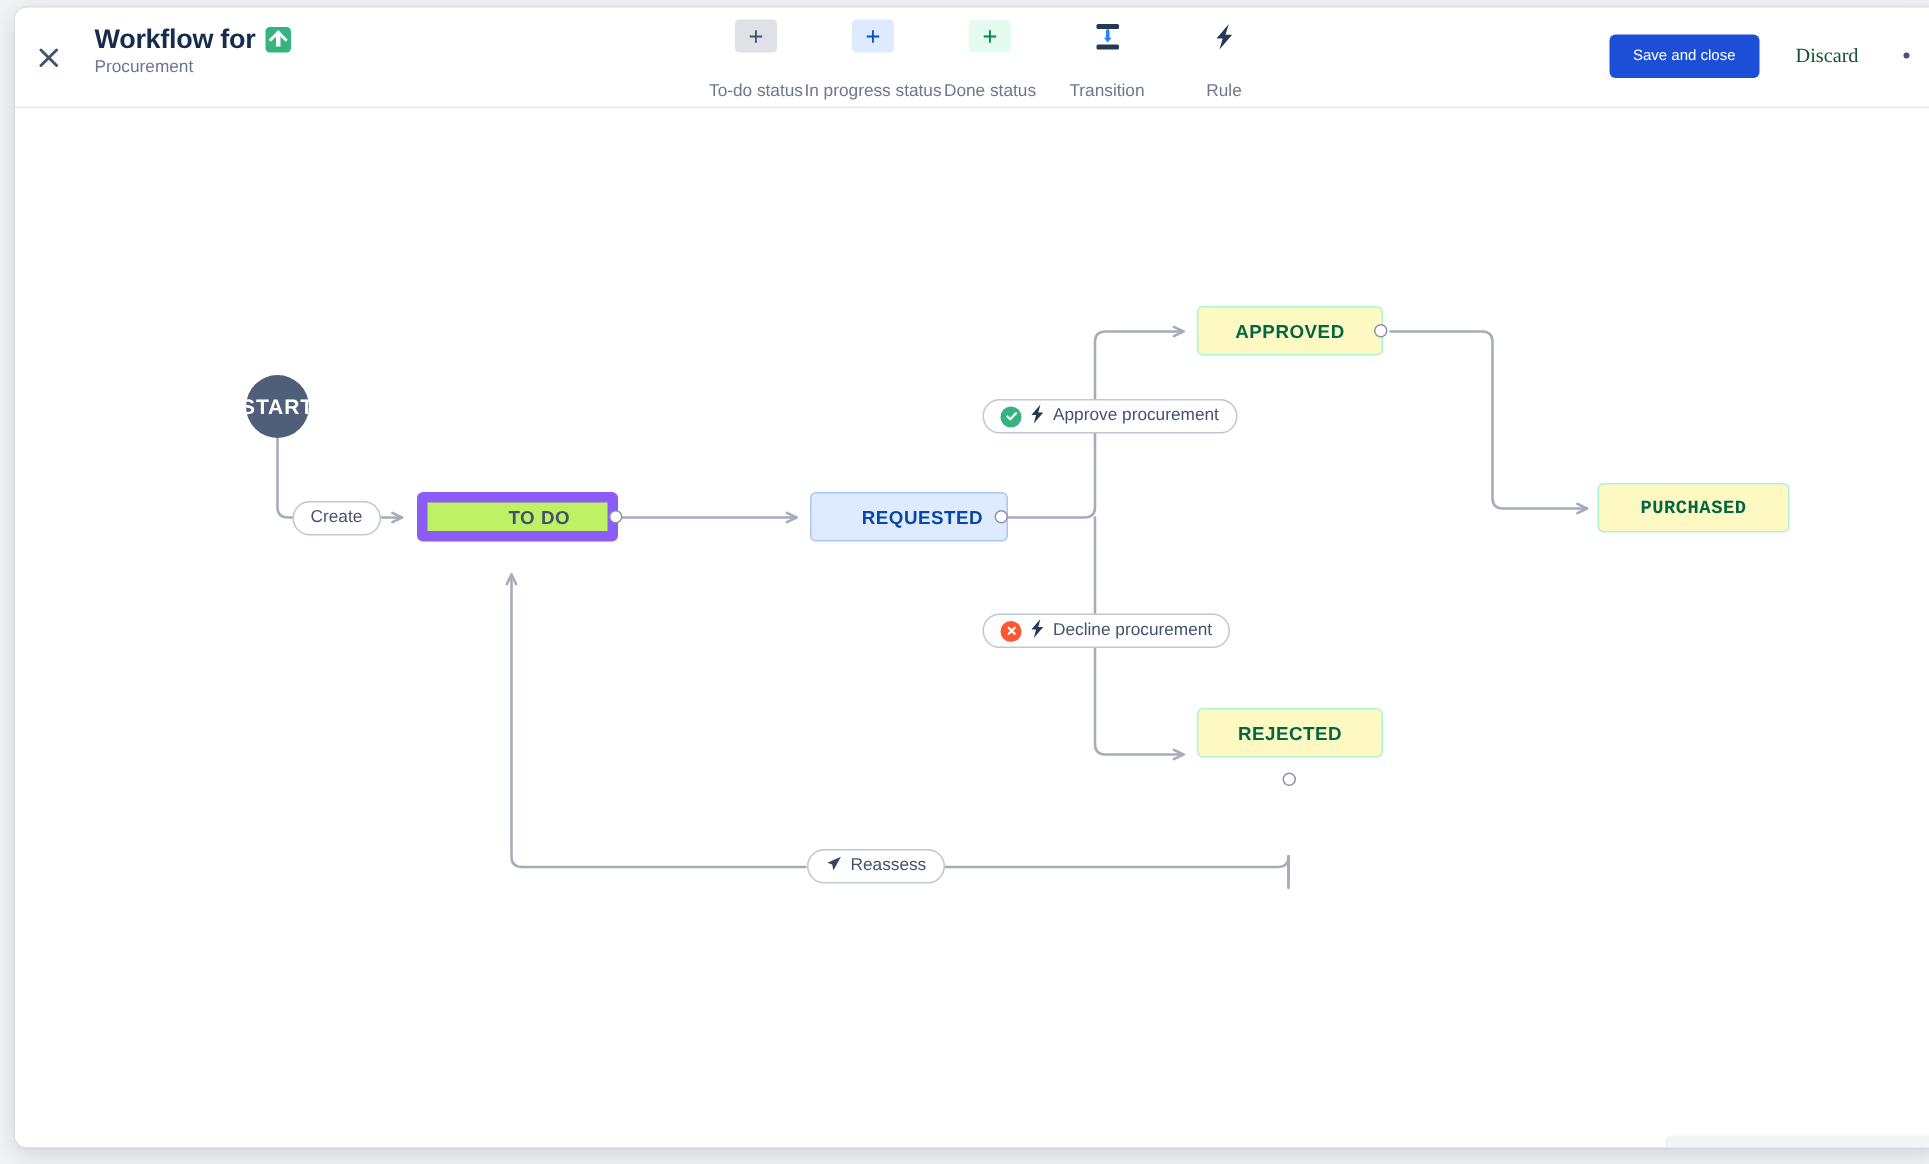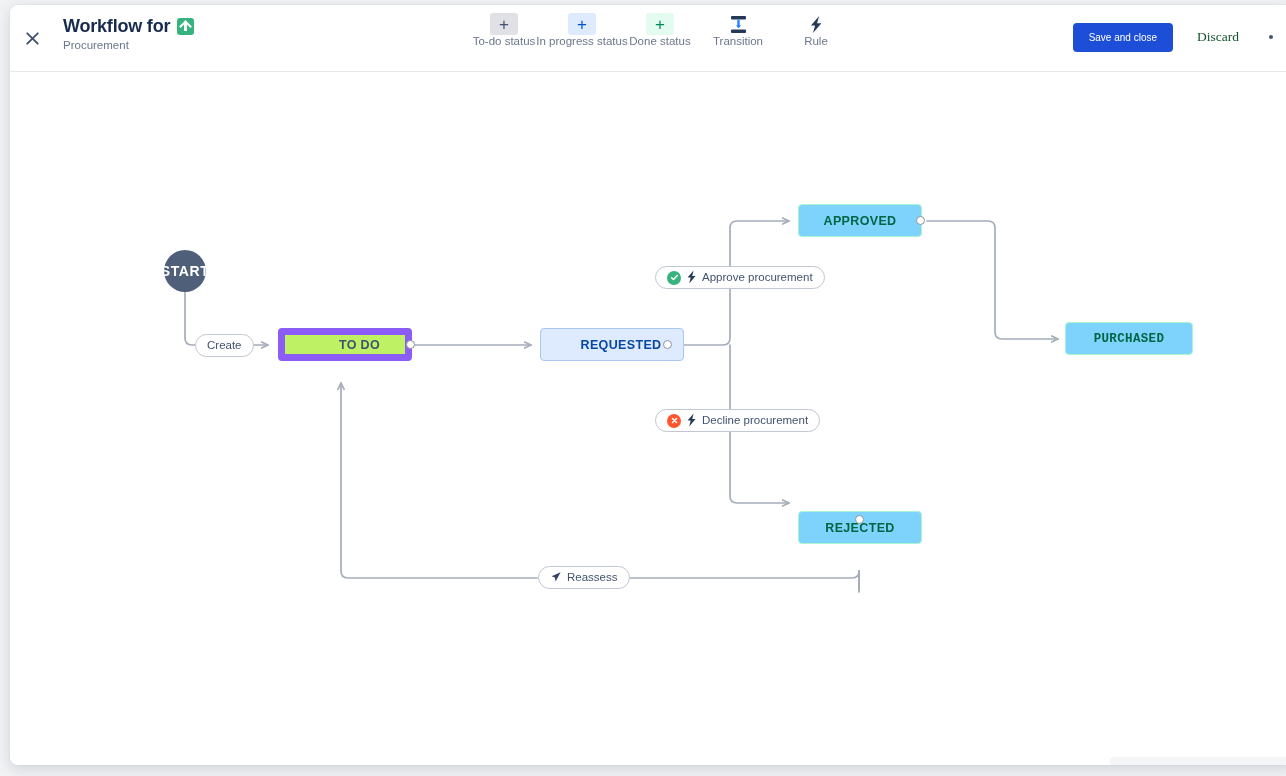--- a/index.html
+++ b/index.html
@@ -130,21 +130,21 @@
     line-height: 1;
     font-weight: 500;
   }
   .tool-glyph.todo   { background: #dfe1e6; color: #42526e; }
   .tool-glyph.prog   { background: #deebff; color: #0052cc; }
   .tool-glyph.done   { background: #e3fcef; color: #00875a; }
   .tool-glyph.plain  { background: transparent; }
   .tool-label {
     font-size: 11.5px;
     color: #6b778c;
-    margin-top: 0;
+    margin-top: 20px;
     white-space: nowrap;
   }
   .actions {
     position: absolute;
     right: 10px;
     top: 15px;
     display: flex;
     align-items: center;
     gap: 0px;
   }
@@ -224,21 +224,21 @@
     border: 7px solid #8b5cf6;
     color: #42526e;
     padding-left: 29px;
   }
   .node.prog {
     background: #deebff;
     border: 1px solid #a9c6f5;
     color: #0747a6;
   }
   .node.done {
-    background: #7dd3fc;
+    background: #fef9c3;
     border: 1px solid #abf5d1;
     color: #006644;
   }
   .start-node {
     position: absolute;
     width: 42px;
     height: 42px;
     border-radius: 50%;
     background: #505f79;
     color: #fff;
@@ -806,31 +806,31 @@
 
       <div class="pill" style="left:185px; top:262px;">
         <span class="pill-label">Create</span>
       </div>
 
       <div class="node todo" style="left:268px; top:256px; width:134px; height:33px;">
         <span>TO DO</span>
       </div>
       <div class="port" style="left:396px; top:268px;"></div>
 
-      <div class="node prog" style="left:530px; top:256px; width:144px; height:33px;padding-left:18px;">
+      <div class="node prog" style="left:530px; top:256px; width:132px; height:33px;padding-left:18px;">
         <span>REQUESTED</span>
       </div>
       <div class="port" style="left:653px; top:268px;"></div>
 
       <div class="node done" style="left:788px; top:132px; width:124px; height:33px;">
         <span>APPROVED</span>
       </div>
       <div class="port" style="left:906px; top:144px;"></div>
 
-      <div class="node done" style="left:788px; top:439px; width:124px; height:33px;">
+      <div class="node done" style="left:788px; top:400px; width:124px; height:33px;">
         <span>REJECTED</span>
       </div>
       <div class="port" style="left:845px; top:443px;"></div>
 
       <div class="node done" style="left:1055px; top:250px; width:128px; height:33px;font-family:Liberation Mono, monospace;">
         <span>PURCHASED</span>
       </div>
 
       <div class="pill" style="left:645px; top:194px;text-align:center;">
         <span class="status-dot ok">

